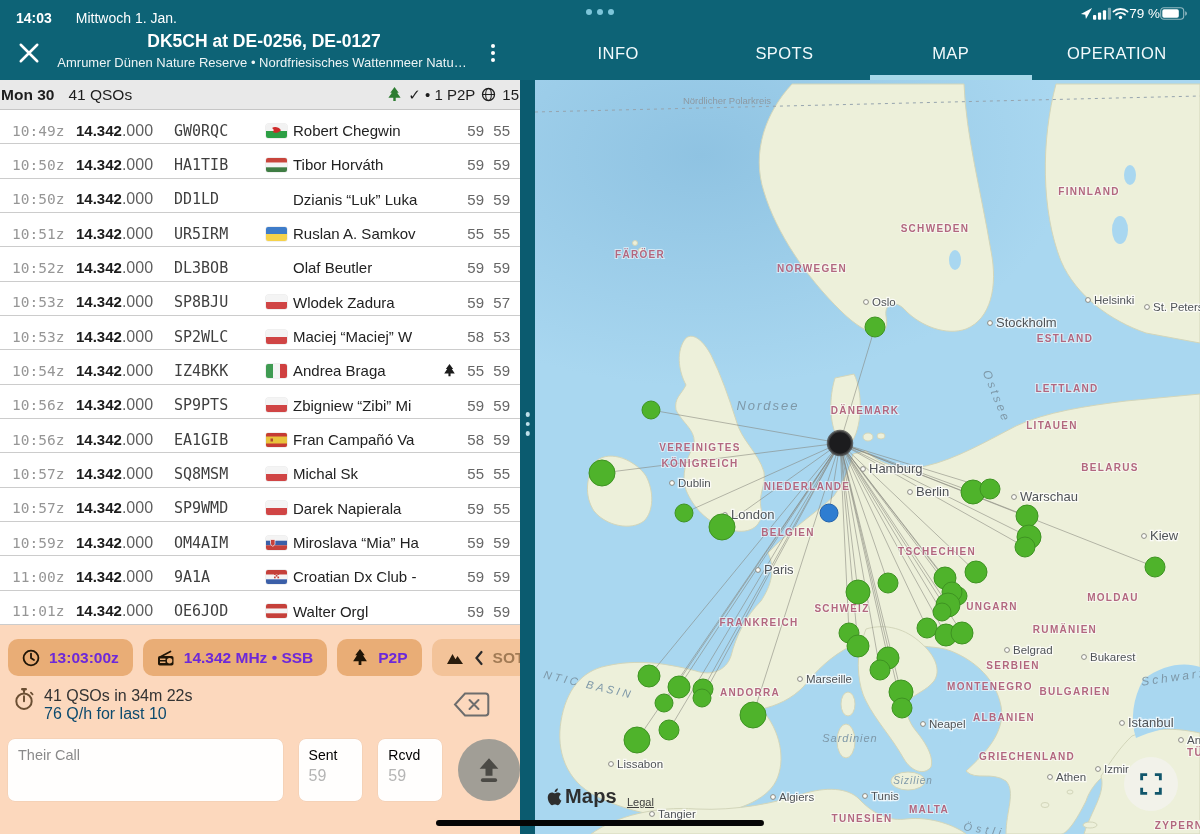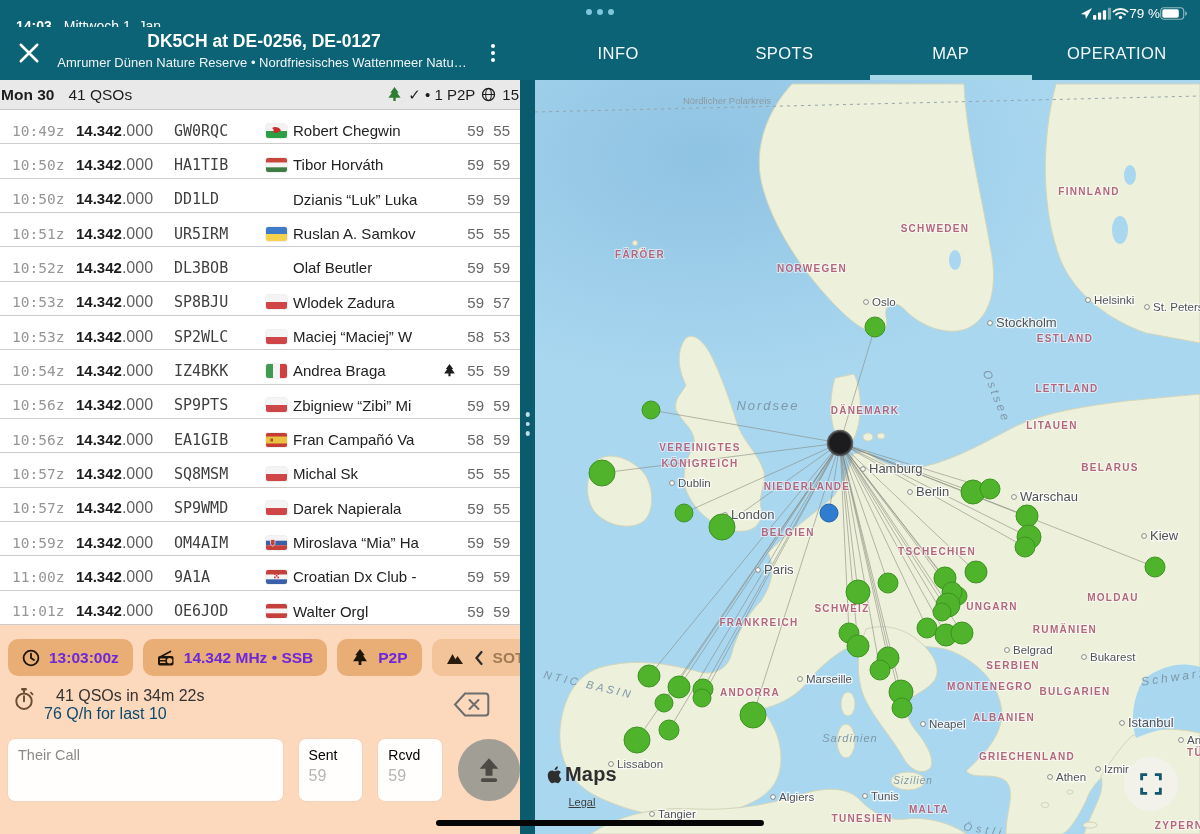--- a/index.html
+++ b/index.html
@@ -4,21 +4,21 @@
 <style>
   html,body{margin:0;padding:0;background:#222;}
   *{box-sizing:border-box;}
   .screen{position:relative;width:1200px;height:834px;overflow:hidden;
     font-family:"Liberation Sans",sans-serif;background:#0d6376;}
   .mono{font-family:"DejaVu Sans Mono",monospace;}
 
   
   .statusbar{position:absolute;left:0;top:0;width:1200px;height:27px;background:#0d6376;
     color:#fff;font-size:14px;display:flex;align-items:center;}
-  .sb-left{position:absolute;left:16px;top:12px;height:27px;display:flex;align-items:center;gap:12px;}
+  .sb-left{position:absolute;left:16px;top:4px;height:27px;display:flex;align-items:center;gap:24px;}
   .sb-time{font-weight:bold;}
   .sb-right{position:absolute;right:12px;top:0;height:27px;display:flex;align-items:center;color:#fff;}
   .sb-right .ico{display:inline-flex;align-items:center;}
   .sb-batt-label{font-size:13.5px;}
   .multidots{position:absolute;left:586px;top:9px;display:flex;gap:5px;}
   .multidots i{width:6px;height:6px;border-radius:50%;background:#7ec6da;}
 
   
   .navbar{position:absolute;left:0;top:27px;width:1200px;height:53px;background:#0d6376;}
   .nav-left{position:absolute;left:0;top:0;width:528px;height:53px;}
@@ -62,21 +62,21 @@
   .bottom{position:relative;height:209px;background:#fcd8bd;overflow:hidden;}
   .chips{position:absolute;left:8px;top:14px;right:0;height:37px;display:flex;gap:10px;overflow:hidden;}
   .chip{flex:none;display:flex;align-items:center;gap:9px;background:#e9ad76;border-radius:10px;
     padding:0 14px;font-size:15.5px;font-weight:bold;color:#6d28d9;height:37px;cursor:pointer;}
   .chip .cicon{width:18px;height:18px;display:inline-flex;color:#1f1507;}
   .chip.partial{background:rgba(233,173,118,.5);color:rgba(93,62,28,.55);}
   .chip.partial .cicon{color:#2a1c0c;}
   .chip .chev{width:11px;height:16px;color:#2a2a2a;display:inline-flex;}
   .stats{position:absolute;left:14px;top:62px;display:flex;gap:10px;color:#3a3a3a;}
   .stats .sicon{width:20px;height:22px;color:#6b4f33;margin-top:1px;}
-  .stats .l1{font-size:16px;color:#333;margin-left:12px;}
+  .stats .l1{font-size:16px;color:#333;}
   .stats .l2{font-size:16px;color:#0c4a6e;margin-top:0;}
   .backspace{position:absolute;right:30px;top:66px;width:37px;height:27px;color:#6d6d6d;cursor:pointer;}
   .fields{position:absolute;left:8px;top:114px;right:0;display:flex;gap:16px;align-items:center;}
   .field{background:#fffefd;border-radius:7px;height:62px;padding:8px 10px;box-shadow:0 0 0 .5px rgba(0,0,0,.06);}
   .field.call{width:288px;}
   .field .ph{font-size:14.5px;color:#8a8a8a;}
   .field.small{width:66px;}
   .field .lbl{font-size:14px;color:#000000;}
   .field .val{font-size:16px;color:#b5b5b5;margin-top:4px;}
   .upload-btn{width:62px;height:62px;border-radius:50%;background:#a19e96;display:flex;align-items:center;
@@ -85,21 +85,21 @@
 
   
   .divider{position:absolute;left:520px;top:80px;width:15px;height:754px;background:#0b5b6f;}
   .divider .grip{position:absolute;left:50%;transform:translateX(-50%);top:332px;display:flex;
     flex-direction:column;gap:5px;cursor:pointer;}
   .divider .grip i{width:4.5px;height:4.5px;border-radius:50%;background:#bfe0ea;}
 
   
   .map{position:absolute;left:535px;top:80px;width:665px;height:754px;overflow:hidden;background:#a9d7f0;}
   .map svg.base{position:absolute;left:0;top:0;}
-  .attribution{position:absolute;left:12px;bottom:26px;display:flex;align-items:center;gap:10px;flex-direction:column;}
+  .attribution{position:absolute;left:12px;bottom:26px;display:flex;align-items:flex-end;gap:10px;}
   .attribution .applemaps{display:flex;align-items:center;gap:3px;color:#333;}
   .attribution .applemaps .aico{width:15px;height:18px;color:#2e2e2e;}
   .attribution .maps-word{font-size:20px;font-weight:bold;color:#2e2e2e;letter-spacing:.2px;}
   .attribution .legal{font-size:11px;color:#3d3d3d;text-decoration:underline;cursor:pointer;}
   .fullscreen-btn{position:absolute;right:22px;bottom:23px;width:54px;height:54px;border-radius:50%;
     background:rgba(243,243,238,.8);display:flex;align-items:center;justify-content:center;color:#11566b;cursor:pointer;}
   .fullscreen-btn svg{width:22px;height:22px;}
 
   
   .home-indicator{position:absolute;left:436px;top:820px;width:328px;height:6px;border-radius:3px;

